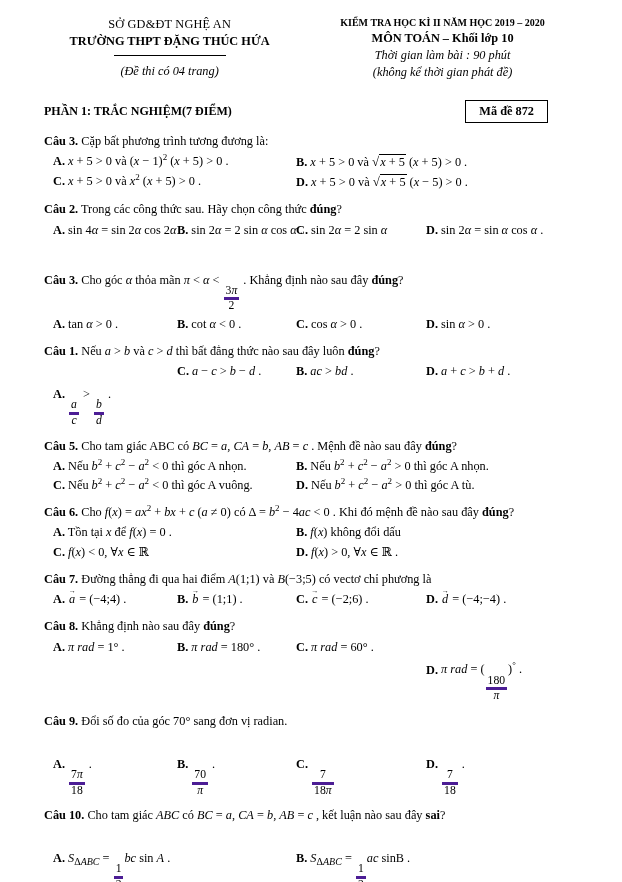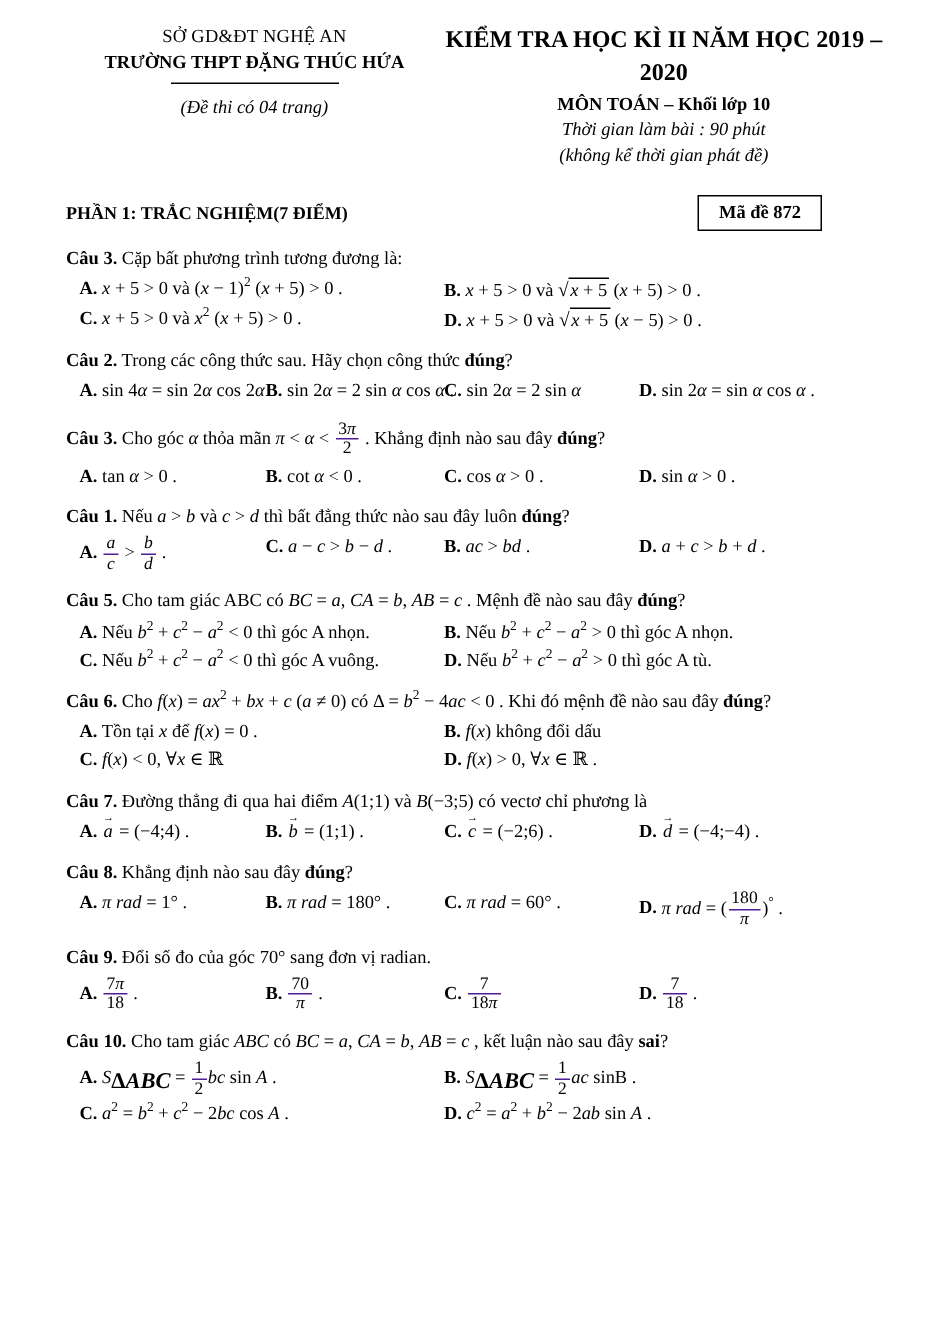--- a/index.html
+++ b/index.html
@@ -10,40 +10,40 @@
   }
   .page{padding:16px 32px 0 44px;box-sizing:border-box;}
   
   .header{display:flex;}
   .h-left{width:46%;text-align:center;}
   .h-right{width:54%;text-align:center;}
   .l1{letter-spacing:.2px;}
   .l2{font-weight:bold;}
   .rule{width:112px;border-bottom:1.2px solid #000;margin:5px auto 7px;}
   .l3{font-style:italic;}
-  .r1{font-weight:bold;font-size:16px;}
+  .r1{font-weight:bold;font-size:10px;}
   .r2{font-weight:bold;}
   .r3,.r4{font-style:italic;}
   
   .section-row{display:flex;align-items:center;margin-top:18px;}
   .section-title{font-weight:bold;flex:1;font-size:12px;}
   .code-box{border:1.3px solid #000;padding:2px 13px;font-weight:bold;margin-right:42px;white-space:nowrap;}
   
   .q{margin-top:10px;}
   .qlabel{font-weight:bold;}
   .opts{display:grid;margin-left:9px;margin-top:3px;row-gap:2px;}
   .cols2{grid-template-columns:243px 1fr;}
   .cols4{grid-template-columns:124px 119px 130px 1fr;}
   .opt{white-space:nowrap;}
   .letter{font-weight:bold;}
   
   sup{font-size:9px;line-height:0;}
-  sub{font-size:15px;line-height:0;font-weight:bold;}
+  sub{font-size:10px;line-height:0;}
   .frac{display:inline-flex;flex-direction:column;vertical-align:middle;text-align:center;line-height:1.08;font-size:0.95em;margin:0 1px;}
-  .fn{border-bottom:1px solid #4c1d95;padding:0 2px;display:block;}
+  .fn{border-bottom:3px solid #4c1d95;padding:0 2px;display:block;margin-top:36px;}
   .fd{padding:0 2px;display:block;}
   .sqrt{white-space:nowrap;}
   .rsign{font-size:1.05em;}
   .rad{display:inline-block;border-top:1px solid #000;padding:0 1px;line-height:1.2;}
   .vec{position:relative;display:inline-block;padding:0 1px;}
   .vec::before{content:"\2192";position:absolute;left:0;right:0;top:-0.75em;font-size:0.6em;text-align:center;font-style:normal;}
   .footer{text-align:center;margin-top:13px;}
 </style>
 </head>
 <body>

